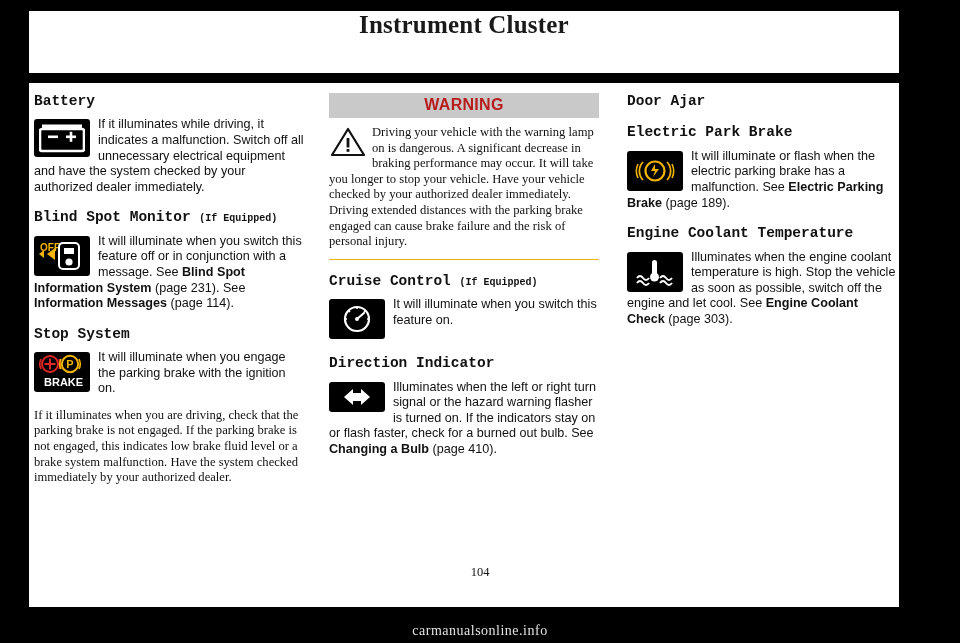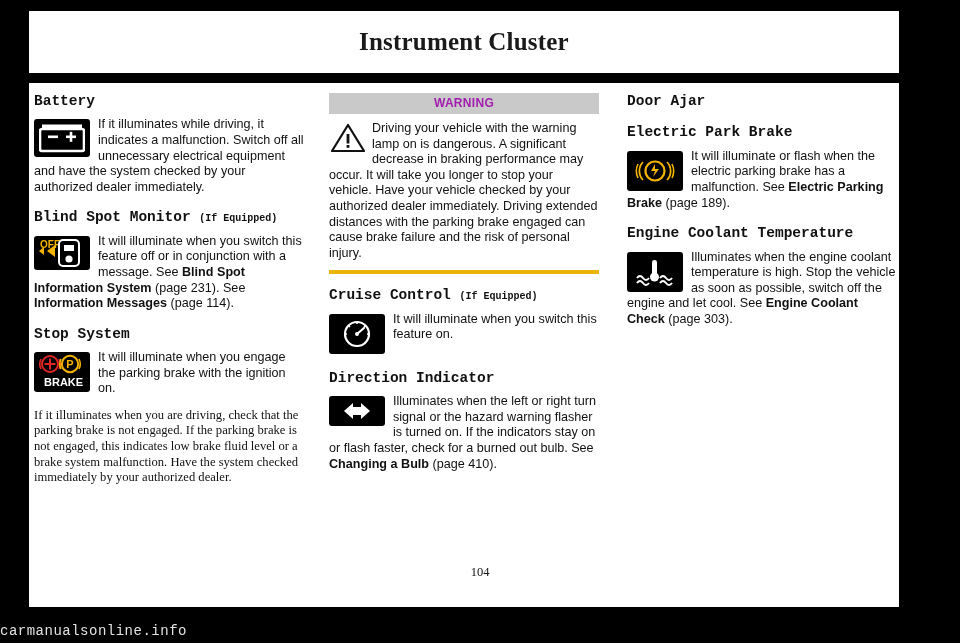--- a/index.html
+++ b/index.html
@@ -13,21 +13,20 @@
     font-family: "Liberation Sans", sans-serif;
     position: relative;
     overflow: hidden;
   }
   .header-band {
     position: absolute;
     left: 29px; top: 11px;
     width: 870px; height: 62px;
     background: #ffffff;
     display: flex;
-    align-items: center;
     justify-content: center;
   }
   .header-title {
     font-family: "Liberation Serif", serif;
     font-weight: bold;
     font-size: 25px;
     color: #1a1a1a;
     letter-spacing: 0.2px;
   }
   .content-card {
@@ -86,55 +85,56 @@
     display: flex;
     align-items: center;
     justify-content: center;
   }
   .clearfix::after { content: ""; display: block; clear: both; }
 
   
   .warn-head {
     background: #c9c9c9;
     text-align: center;
-    font-size: 12px;
+    font-size: 16px;
     font-weight: bold;
-    color: #a21caf;
+    color: #b91c1c;
     padding: 3px 0 4px 0;
     letter-spacing: 0.3px;
   }
   .warn-body {
     padding-top: 7px;
-    border-bottom: 4px solid #eab308;
+    border-bottom: 1px solid #eab308;
     padding-bottom: 9px;
     margin-bottom: 13px;
+    font-family: Liberation Serif, serif;
   }
   .warn-tri {
     float: left;
     margin: 2px 7px 0 2px;
   }
 
   .page-num {
     position: absolute;
     left: 0; right: 0;
     top: 565px;
     text-align: center;
     font-size: 12.5px;
     color: #111;
     font-family: "Liberation Serif", serif;
   }
   .footer-watermark {
     position: absolute;
     left: 0; right: 0;
     bottom: 4px;
-    text-align: left;
+    text-align: center;
     font-size: 14px;
     color: #e2e2e2;
     letter-spacing: 0.5px;
-    font-family: Liberation Mono, monospace;
+    font-family: Liberation Serif, serif;
   }
 </style>
 </head>
 <body>
 
 <div class="bg-dark"></div>
 <div class="page-white"></div>
 
 <div class="header-band">
   <div class="header-title">Instrument Cluster</div>
@@ -161,21 +161,21 @@
         <div class="para">If it illuminates while driving, it indicates a malfunction. Switch off all unnecessary electrical equipment and have the system checked by your authorized dealer immediately.</div>
       </div>
     </div>
 
     <div class="block">
       <div class="sec-title">
         <span>Blind Spot Monitor</span>
         <span class="sub">(If Equipped)</span>
       </div>
       <div class="clearfix">
-        <span class="icon-box" style="width:56px;height:34px;">
+        <span class="icon-box" style="width:56px;height:40px;">
           <svg width="50" height="36" viewBox="0 0 50 36">
             <text x="3" y="13" font-family="Liberation Sans, sans-serif" font-size="10" font-weight="bold" fill="#f2b400">OFF</text>
             <path d="M26 5 h12 a4 4 0 0 1 4 4 v18 a4 4 0 0 1 -4 4 h-12 a4 4 0 0 1 -4 -4 v-18 a4 4 0 0 1 4 -4 z" fill="none" stroke="#fff" stroke-width="2"></path>
             <path d="M27 10 h10 v6 h-10 z" fill="#fff"></path>
             <circle cx="32" cy="24" r="3.6" fill="#fff"></circle>
             <path d="M10 16 l8 -6 v12 z" fill="#f2b400"></path>
             <path d="M2 16 l5 -4 v8 z" fill="#f2b400"></path>
           </svg>
         </span>
         <div class="para">

